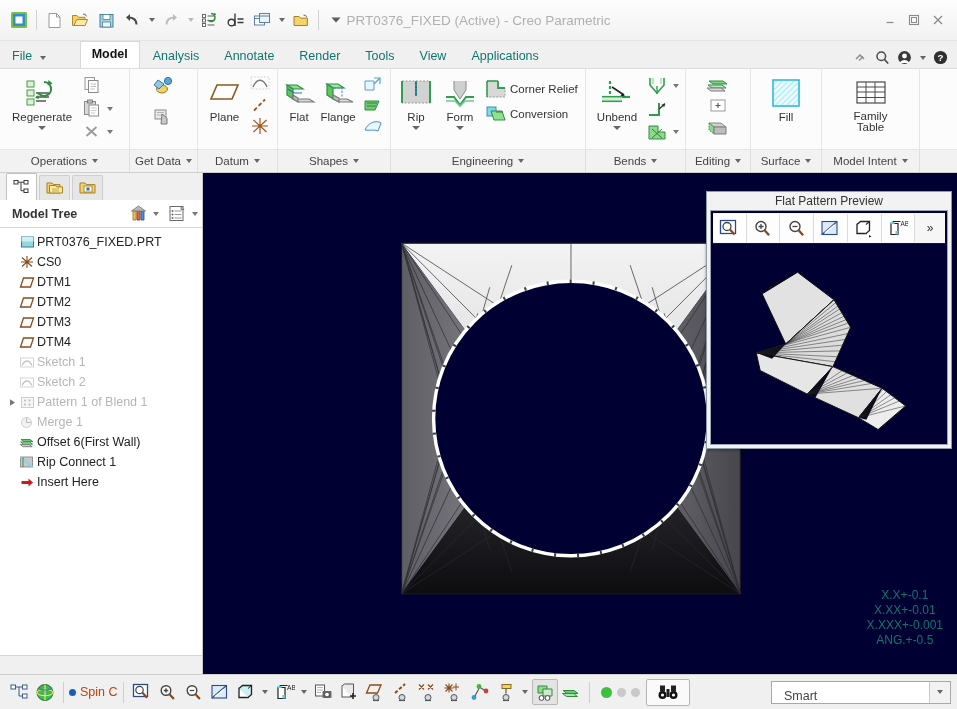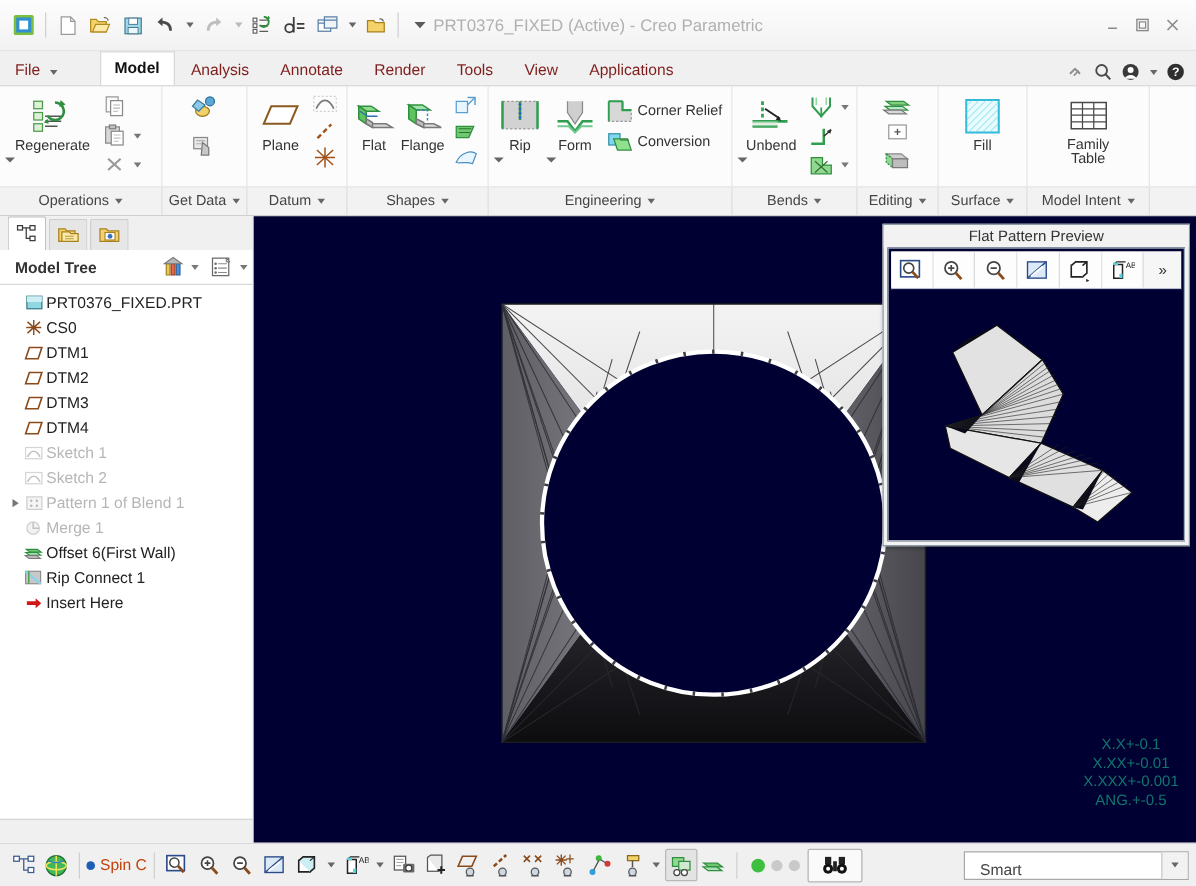--- a/index.html
+++ b/index.html
@@ -21,40 +21,40 @@
   .qcaret{width:13px;height:26px;display:flex;align-items:center;justify-content:center;}
   .apptitle{position:absolute;left:0;right:0;text-align:center;
             font-size:13.5px;color:#b0b0b0;pointer-events:none;}
   .wbtns{margin-left:auto;display:flex;align-items:center;padding-right:8px;gap:2px;}
   .wbtn{width:22px;height:22px;display:flex;align-items:center;justify-content:center;
         color:#8a8a8a;font-size:12px;}
 
   
   .tabrow{height:27px;background:#f0f0f0;display:flex;align-items:flex-end;
           position:relative;flex:none;border-bottom:1px solid #dcdcdc;}
-  .tab{height:23px;line-height:23px;padding:0 11px;font-size:12.5px;color:#7f1d1d;
+  .tab{height:23px;line-height:23px;padding:0 11px;font-size:12.5px;color:#0f766e;
        border:1px solid transparent;border-bottom:none;margin-right:1px;}
   .tab.active{background:#fff;border-color:#d8d8d8;height:26px;line-height:25px;
               color:#111;font-weight:bold;margin-left:21px;}
   .tab .dn{display:inline-block;margin-left:4px;}
   .helprow{margin-left:auto;display:flex;align-items:center;gap:5px;padding:0 8px 2px 0;}
   .hicon{width:17px;height:17px;display:flex;align-items:center;justify-content:center;}
 
   
   .ribbon{background:#fcfcfc;border-bottom:1px solid #cfcfcf;flex:none;}
   .rbody{display:flex;height:80px;align-items:stretch;}
   .rgroup{display:flex;align-items:flex-start;padding:3px 4px 0 4px;
           border-right:1px solid #e6e6e6;box-sizing:border-box;}
   .rlabels{display:flex;height:22px;background:#f2f2f2;border-top:1px solid #e6e6e6;}
   .rlabel{display:flex;align-items:center;justify-content:center;font-size:11.5px;
           color:#444;border-right:1px solid #dedede;box-sizing:border-box;gap:5px;}
   .rlabel .dn{width:0;height:0;border-left:3.5px solid transparent;
               border-right:3.5px solid transparent;border-top:4px solid #666;}
 
-  .bigbtn{width:56px;display:flex;flex-direction:column;
+  .bigbtn{width:56px;display:flex;flex-direction:column;align-items:center;
           padding-top:3px;cursor:default;border-radius:2px;}
   .bigbtn .ic{height:34px;display:flex;align-items:flex-end;justify-content:center;}
   .bigbtn .lb{font-size:11.5px;color:#333;margin-top:2px;text-align:center;line-height:12px;}
   .bigbtn .dn{width:0;height:0;border-left:4px solid transparent;border-right:4px solid transparent;
               border-top:4.5px solid #666;margin-top:3px;}
   .smallcol{display:flex;flex-direction:column;padding-top:2px;}
   .smallbtn{display:flex;align-items:center;height:23px;padding:0 2px;border-radius:2px;gap:3px;text-align:center;}
   .smallbtn .lb{font-size:11.5px;color:#333;white-space:nowrap;}
   .sdn{width:0;height:0;border-left:3.5px solid transparent;border-right:3.5px solid transparent;
        border-top:4px solid #777;margin-left:2px;}
@@ -81,21 +81,21 @@
   .trow .tl{margin-left:1px;white-space:nowrap;}
   .treefoot{height:18px;background:#f0f0f0;border-top:1px solid #d6d6d6;}
 
   
   .viewwrap{flex:1;position:relative;min-width:0;background:#f0f0f0;padding:0;}
   .viewport{position:absolute;left:0;top:0;right:0;bottom:0;background:#000033;overflow:hidden;}
   .tolerance{position:absolute;right:14px;bottom:26px;color:#0f766e;font-size:12px;
              text-align:center;line-height:15px;font-family:"Liberation Sans",sans-serif;}
 
   
-  .fpp{position:absolute;left:503px;top:6px;width:244px;height:256px;
+  .fpp{position:absolute;left:503px;top:18px;width:244px;height:256px;
        background:#f2f2f2;border:1px solid #8d9aa8;box-shadow:0 1px 3px rgba(0,0,0,.35);
        display:flex;flex-direction:column;z-index:20;}
   .fpp-title{height:18px;display:flex;align-items:center;justify-content:center;
              font-size:12px;color:#333;background:#f2f2f2;}
   .fpp-inner{flex:1;margin:0 3px 3px 3px;border:1px solid #9aa6b2;background:#000033;
              display:flex;flex-direction:column;}
   .fpp-tb{height:30px;background:#f6f6f6;display:flex;align-items:center;
           border-bottom:1px solid #12124a;margin:2px 2px 0 2px;}
   .fppbtn{width:33px;height:28px;display:flex;align-items:center;justify-content:center;
           border-right:1px solid #dadada;background:#fdfdfd;}

